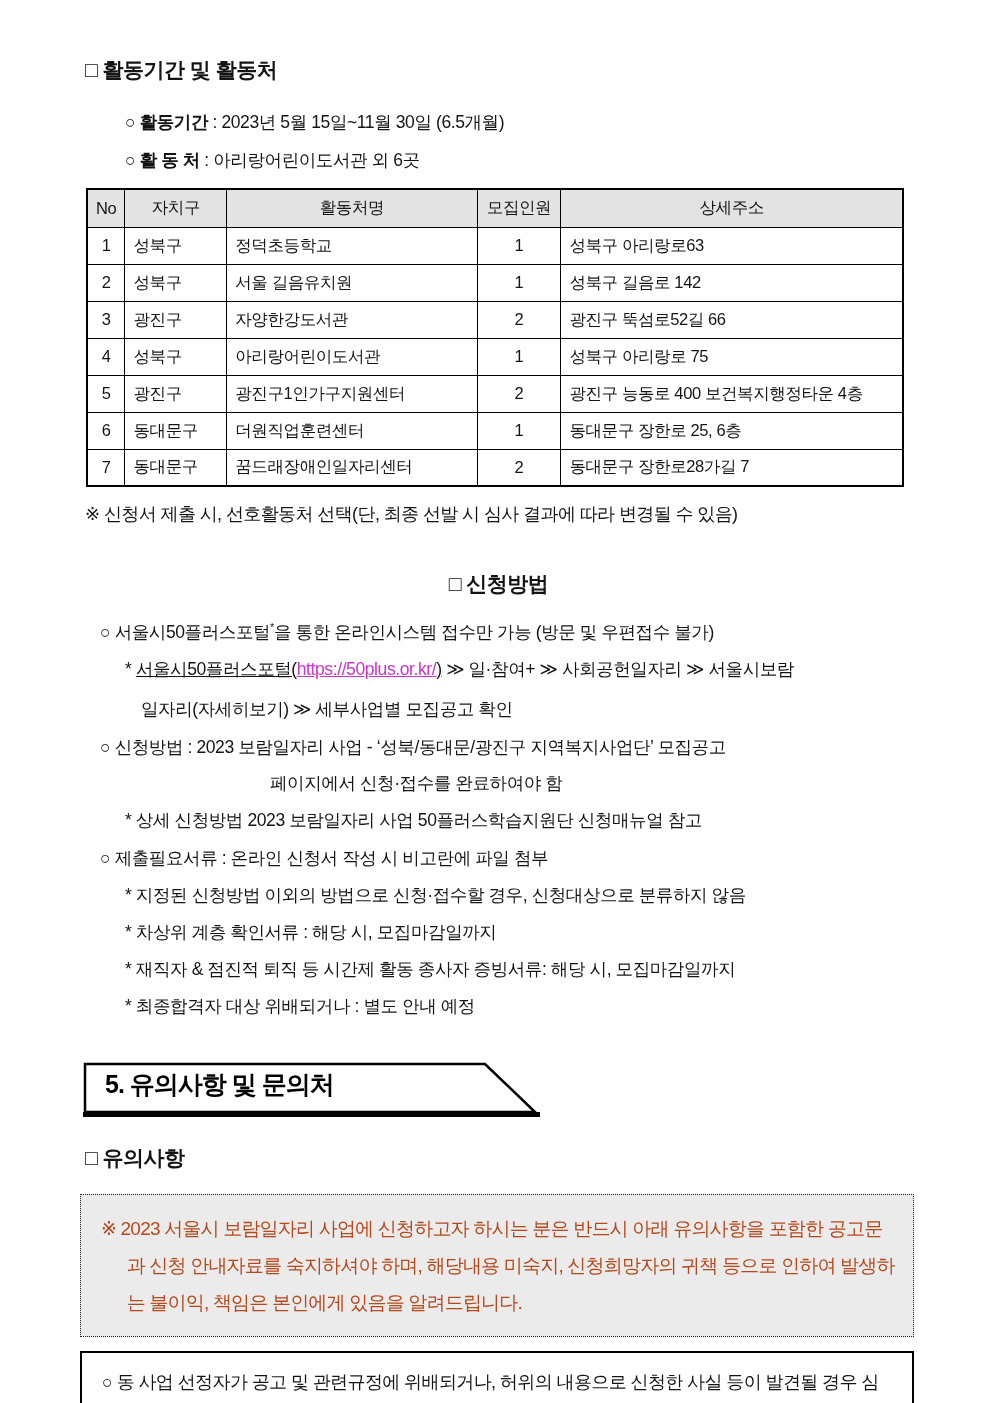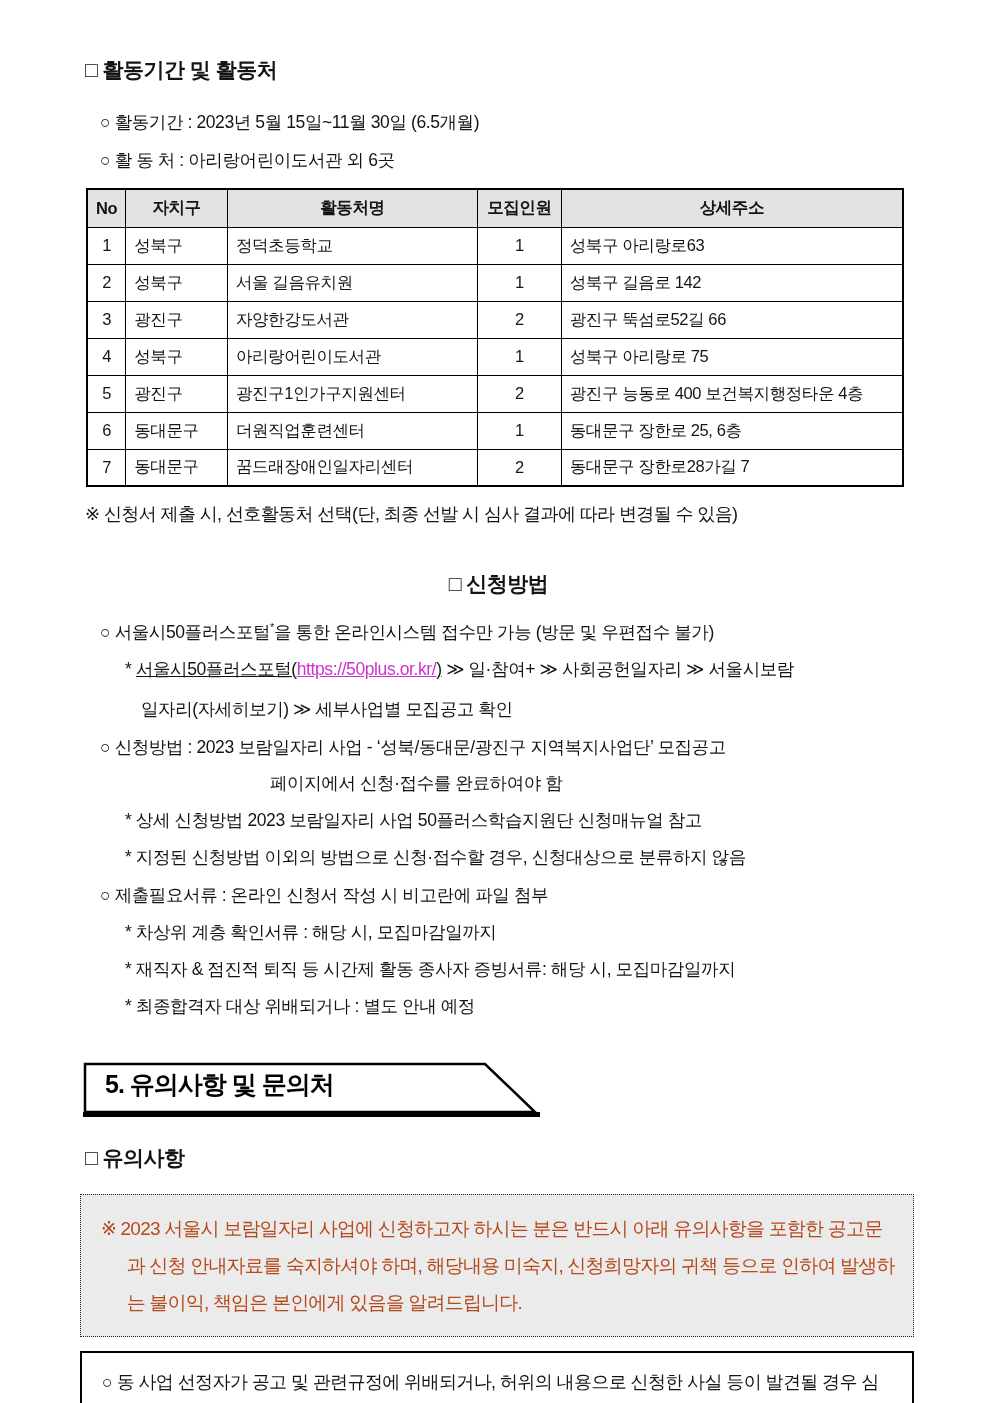--- a/index.html
+++ b/index.html
@@ -5,31 +5,31 @@
   :root{
     --link:#cc33cc; --notice:#b5491c; --noticebg:#ebebeb; --thbg:#e3e3e3;
   }
   *{box-sizing:border-box;}
   body{margin:0;background:#fff;width:992px;height:1403px;overflow:hidden;
        font-family:"Liberation Sans","DejaVu Sans",sans-serif;color:#141414;}
   .page{width:992px;height:989px;padding:56px 80px 0 85px;border-radius:14px;}
   .sec-h{font-size:21px;font-weight:bold;margin:0;letter-spacing:-0.5px;}
   .line{font-size:17.5px;line-height:24px;margin:0;letter-spacing:-0.4px;}
   .b{padding-left:15px;margin-top:14px;}
-  .blbl{font-weight:normal;}
+  .blbl{font-weight:bold;margin-left:25px;}
   .sub{padding-left:40px;margin-top:13px;}
   .cont{padding-left:56px;margin-top:16px;}
   .cont2{padding-left:185px;margin-top:12px;}
   .mt-item1{margin-top:26px;}
   
   table.act{border-collapse:collapse;width:818px;margin:16px 0 0 1px;
             font-size:16.5px;letter-spacing:-0.4px;}
   table.act th,table.act td{border:1px solid #000;padding:0 8px;}
   table.act{border:2px solid #000;}
-  table.act th{background:var(--thbg);font-weight:bold;height:38px;text-align:center;}
+  table.act th{background:var(--thbg);font-weight:normal;height:38px;text-align:center;}
   table.act td{height:37px;}
   td.c0,td.c3{text-align:center;}
   td.c1,td.c2,td.c4{text-align:left;padding-left:11px;}
   col.w0{width:38px;}col.w1{width:102px;}col.w2{width:251px;}col.w3{width:84px;}col.w4{width:343px;}
   .note{margin-top:15px;font-size:18px;letter-spacing:-0.6px;}
   .gap-sec{margin-top:44px;text-align:center;}
   
   .ul{text-decoration:underline;}
   a.portal{color:var(--link);text-decoration:underline;}
   sup.star{font-size:11px;vertical-align:super;line-height:0;}
@@ -134,23 +134,23 @@
   <h2 class="sec-h gap-sec">□ 신청방법</h2>
 
   <p class="line b" style="margin-top:22px;"><span>○ 서울시50플러스포털</span><sup class="star">*</sup><span>을 통한 온라인시스템 접수만 가능 (방문 및 우편접수 불가)</span></p>
 
   <p class="line sub"><span>* </span><span class="ul"><span>서울시50플러스포털(</span><a class="portal" href="#">https://50plus.or.kr/</a><span>)</span></span><span> ≫ 일·참여+ ≫ 사회공헌일자리 ≫ 서울시보람</span></p>
   <p class="line cont">일자리(자세히보기) ≫ 세부사업별 모집공고 확인</p>
 
   <p class="line b">○ 신청방법 : 2023 보람일자리 사업 - ‘성북/동대문/광진구 지역복지사업단’ 모집공고</p>
   <p class="line cont2">페이지에서 신청·접수를 완료하여야 함</p>
   <p class="line sub">* 상세 신청방법 2023 보람일자리 사업 50플러스학습지원단 신청매뉴얼 참고</p>
+  <p class="line b">○ 제출필요서류 : 온라인 신청서 작성 시 비고란에 파일 첨부</p>
+
   <p class="line sub">* 지정된 신청방법 이외의 방법으로 신청·접수할 경우, 신청대상으로 분류하지 않음</p>
-
-  <p class="line b">○ 제출필요서류 : 온라인 신청서 작성 시 비고란에 파일 첨부</p>
   <p class="line sub">* 차상위 계층 확인서류 : 해당 시, 모집마감일까지</p>
   <p class="line sub">* 재직자 &amp; 점진적 퇴직 등 시간제 활동 종사자 증빙서류: 해당 시, 모집마감일까지</p>
   <p class="line sub">* 최종합격자 대상 위배되거나 :  별도 안내 예정</p>
 
   <div class="banner">
     <svg width="470" height="62" viewBox="0 0 470 62">
       <polygon points="2,2 402,2 452,50 2,50" fill="#ffffff" stroke="#000000" stroke-width="2.5"></polygon>
       <rect x="0" y="50" width="457" height="5" fill="#000000"></rect>
     </svg>
     <div class="txt">5. 유의사항 및 문의처</div>

